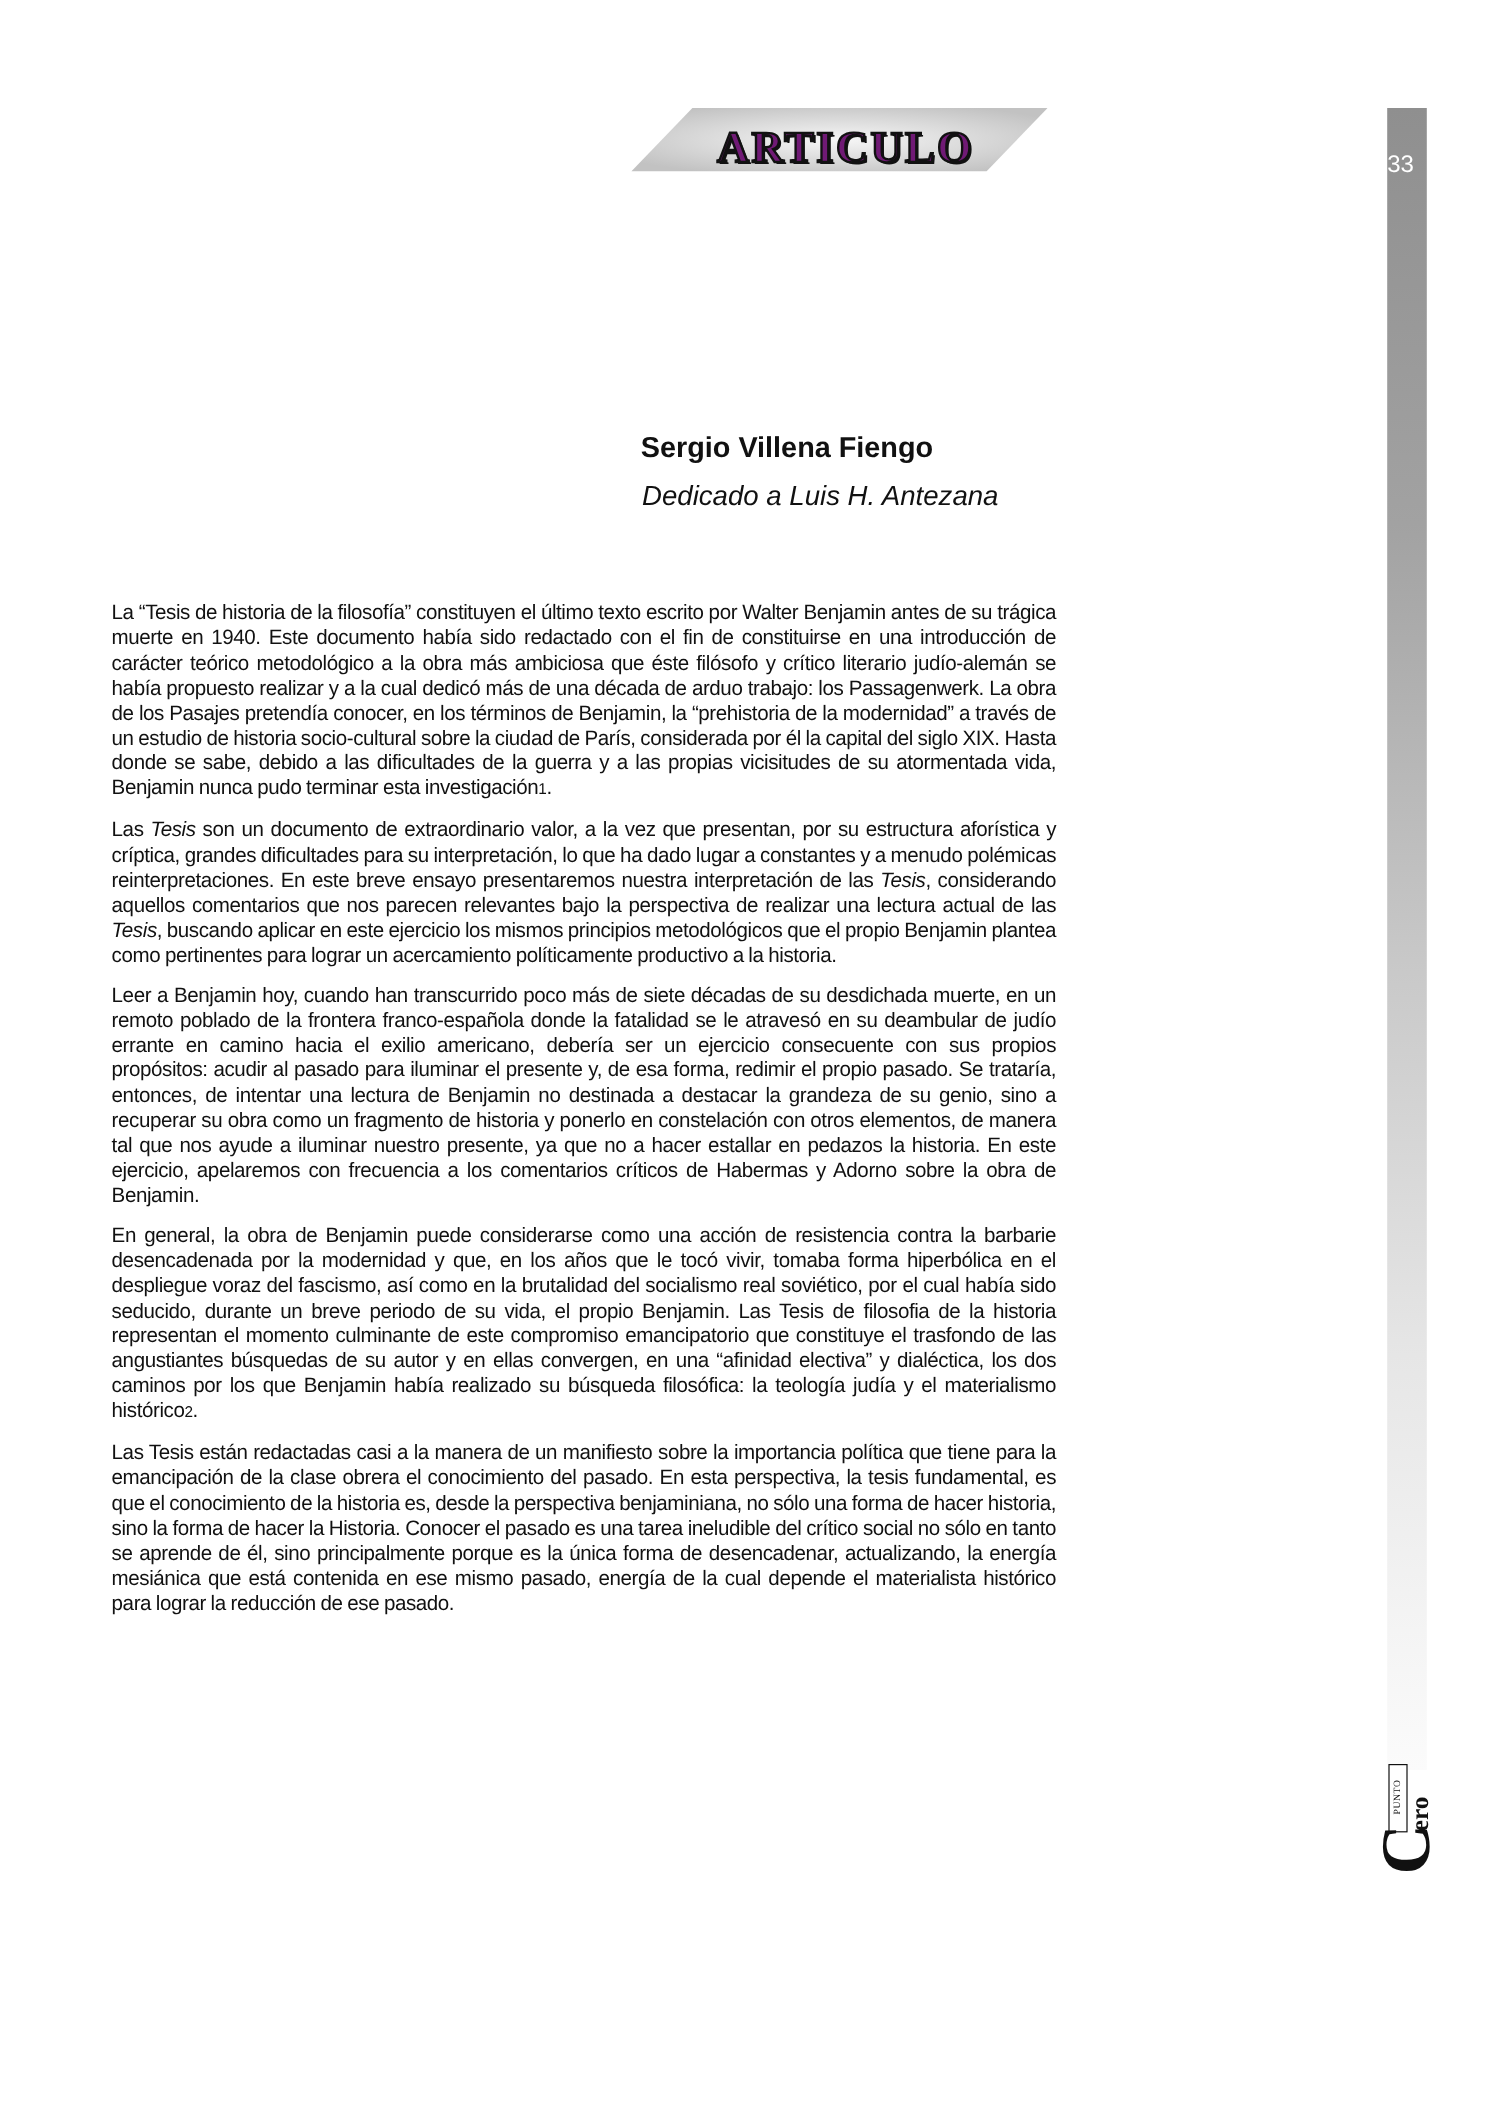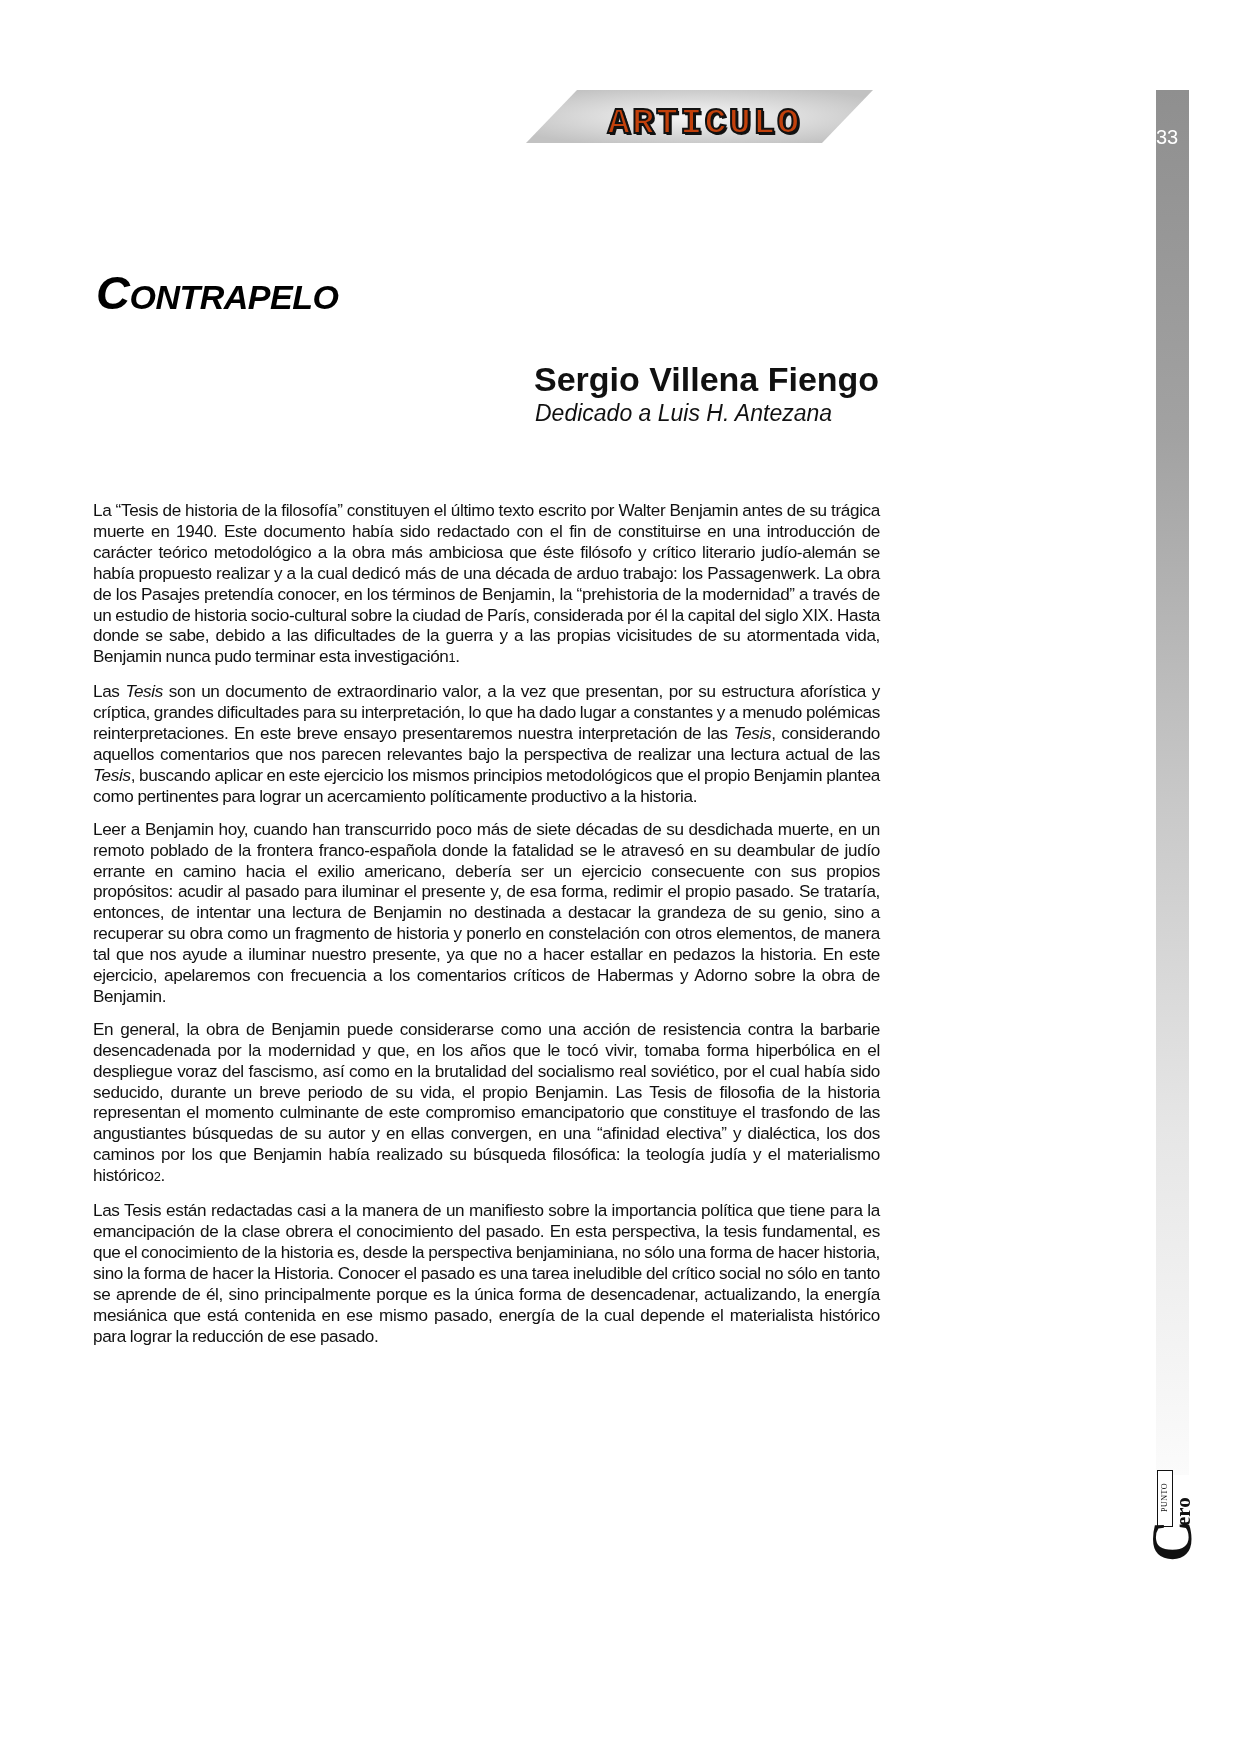--- a/index.html
+++ b/index.html
@@ -9,22 +9,22 @@
     font-family: "Liberation Sans", sans-serif;
   }
   
   .banner {
     position: absolute; left: 526px; top: 90px; width: 347px; height: 53px;
   }
   .banner svg { position: absolute; left: 0; top: 0; }
   .banner-text {
     position: absolute; left: 0; top: 0; width: 347px; height: 66px;
     display: flex; align-items: center; justify-content: center;
-    font-family: Liberation Mono, monospace; font-weight: bold;
-    font-size: 37px; letter-spacing: 2px; color: #c2410c;
+    font-family: Liberation Serif, serif; font-weight: bold;
+    font-size: 37px; letter-spacing: 2px; color: #701a75;
     -webkit-text-stroke: 2px #111;
     text-shadow: 2px 2px 0 #111;
     padding-left: 10px; box-sizing: border-box;
   }
   
   .sidebar {
     position: absolute; left: 1156px; top: 90px; width: 33px; height: 1385px;
     background: linear-gradient(to bottom, #8f8f8f 0%, #a2a2a2 25%, #c9c9c9 52%, #e6e6e6 75%, #fbfbfb 100%);
   }
   .page-number {
@@ -58,21 +58,21 @@
   .title {
     position: absolute; left: 96px; top: 218px; width: 780px;
     font-family: "Liberation Sans", sans-serif; font-weight: bold; font-style: italic;
     font-size: 34px; line-height: 50px; color: #000; margin: 0;
     letter-spacing: -0.5px;
   }
   .title .big { font-size: 47px; }
   
   .author {
     position: absolute; left: 534px; top: 360px;
-    font-family: "Liberation Sans", sans-serif; font-weight: bold; font-size: 34px; color: #111;
+    font-family: "Liberation Sans", sans-serif; font-weight: bold; font-size: 24px; color: #111;
   }
   .dedication {
     position: absolute; left: 535px; top: 400px;
     font-family: "Liberation Sans", sans-serif; font-style: italic; font-size: 23px; color: #111;
   }
   
   .body {
     position: absolute; left: 93px; top: 500px; width: 799px;
     font-family: "Liberation Sans", sans-serif; font-size: 17.4px; line-height: 20.9px;
     color: #111; text-align: justify; letter-spacing: -0.35px; word-spacing: -0.5px;
@@ -103,21 +103,20 @@
 
 <div class="logo">
   <div class="logo-box"></div>
   <div class="logo-punto">PUNTO</div>
   <div class="logo-ero">ero</div>
   <div class="logo-c">C</div>
 </div>
 
 <h1 class="title">
   <br>
-  <span id="title-line2"><span class="big">C</span><span>ONTRAPELO</span></span>
 </h1>
 
 <div class="author">Sergio Villena Fiengo</div>
 <div class="dedication">Dedicado a Luis H. Antezana</div>
 
 <div class="body" id="body">
     <p><span>La “Tesis de historia de la filosofía” constituyen el último texto escrito por Walter Benjamin antes de su trágica muerte en 1940.  Este documento había sido redactado con el fin de constituirse en una introducción de carácter teórico metodológico a la obra más ambiciosa que éste filósofo y crítico literario judío-alemán se había propuesto realizar y  a la cual dedicó más de una década de arduo trabajo: los Passagenwerk. La obra de los Pasajes pretendía conocer, en los términos de Benjamin, la “prehistoria de la modernidad” a través de un estudio de historia socio-cultural sobre  la ciudad de París, considerada por él la capital del siglo XIX.  Hasta donde se sabe, debido a las dificultades de la guerra y a las propias vicisitudes de su atormentada vida, Benjamin nunca pudo terminar esta investigación</span><span class="fn">1</span><span>.</span></p>
     <p><span>Las </span><i>Tesis</i><span> son un documento de extraordinario valor, a la vez que presentan, por su estructura aforística y críptica, grandes dificultades para su interpretación, lo que ha dado lugar a constantes y a menudo polémicas reinterpretaciones.  En este breve ensayo presentaremos nuestra interpretación de las </span><i>Tesis</i><span>, considerando aquellos comentarios que nos parecen relevantes bajo la perspectiva de realizar una lectura actual de las </span><i>Tesis</i><span>, buscando aplicar en este ejercicio los mismos principios metodológicos que el propio Benjamin plantea como pertinentes para lograr un acercamiento políticamente productivo a la historia.</span></p>
     <p><span>Leer a Benjamin hoy, cuando han transcurrido poco más de siete décadas de su desdichada muerte, en un remoto poblado de la frontera franco-española donde la fatalidad se le atravesó en su deambular de judío errante en camino hacia el exilio americano, debería ser un ejercicio consecuente con sus propios propósitos: acudir al pasado para iluminar el presente y, de esa forma, redimir el propio pasado.  Se trataría, entonces, de intentar una lectura de Benjamin no destinada a destacar la grandeza de su genio, sino a recuperar su obra como un fragmento de historia y ponerlo en constelación con otros elementos, de manera tal que nos ayude a iluminar nuestro presente, ya que no a hacer estallar en pedazos la historia.  En este ejercicio, apelaremos con frecuencia a los comentarios críticos de Habermas y Adorno sobre la obra de Benjamin.</span></p>
     <p><span>En general, la obra de Benjamin puede considerarse como una acción de resistencia contra la barbarie desencadenada por la modernidad y que, en los años que le tocó vivir, tomaba forma hiperbólica en el despliegue voraz del fascismo, así como en la brutalidad del socialismo real soviético, por el cual había sido seducido, durante un breve periodo de su vida, el propio Benjamin. Las Tesis de filosofia de la historia representan el momento culminante de este compromiso emancipatorio que constituye el trasfondo de las angustiantes búsquedas de su autor y en ellas convergen, en una “afinidad electiva” y dialéctica, los dos caminos por los que Benjamin había realizado su búsqueda filosófica:  la teología judía y el materialismo histórico</span><span class="fn">2</span><span>.</span></p>

